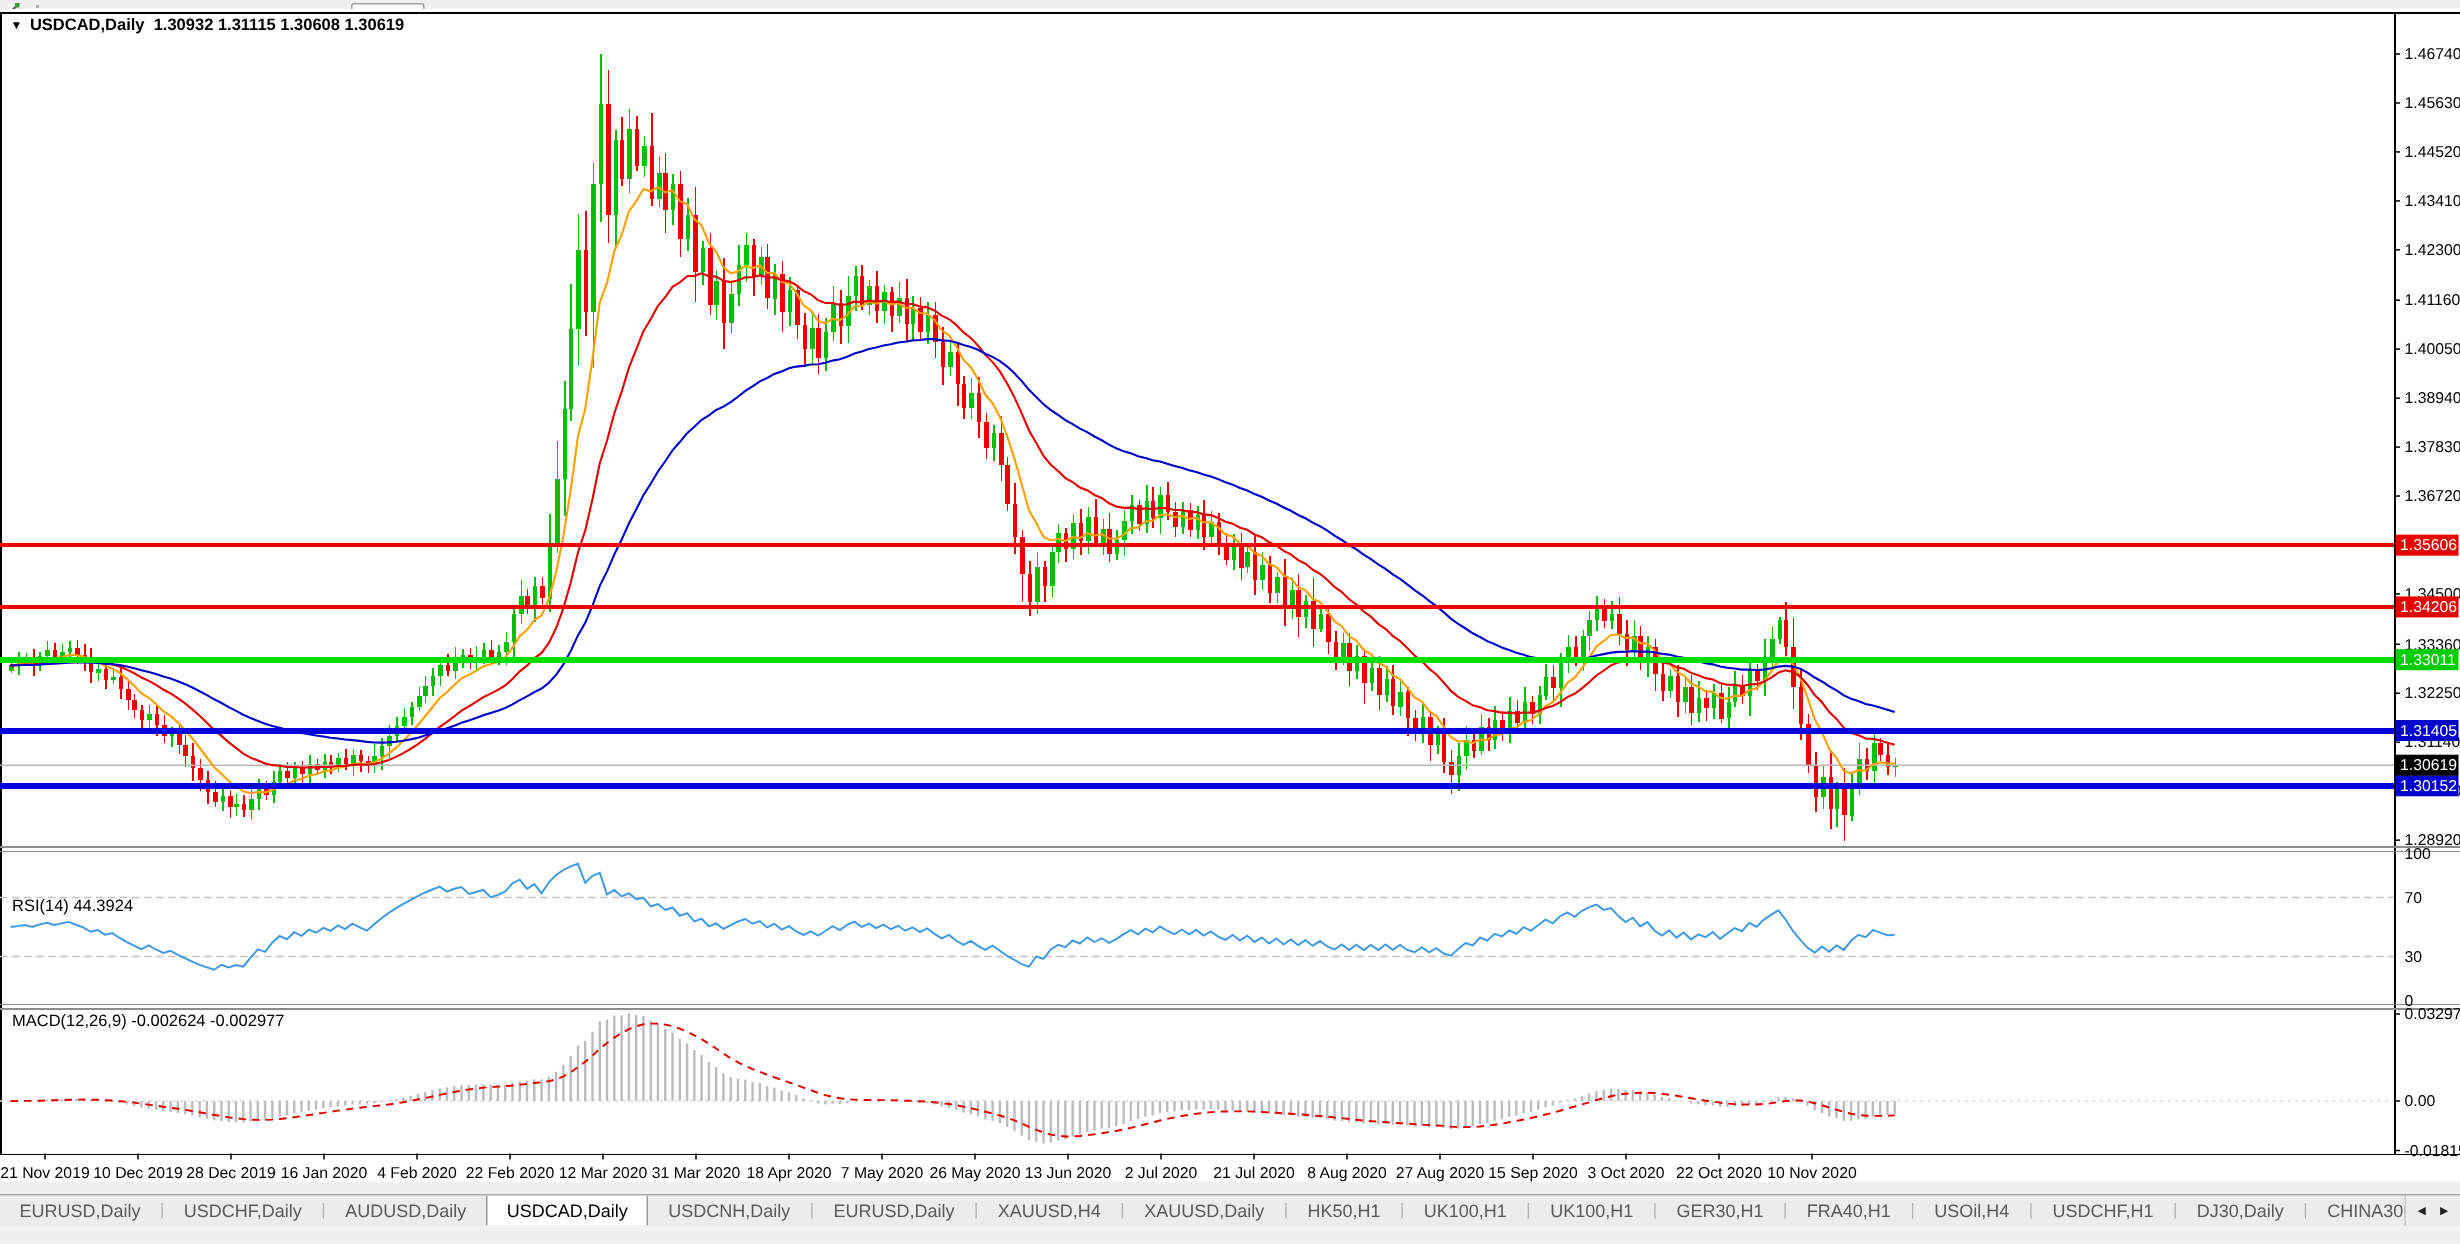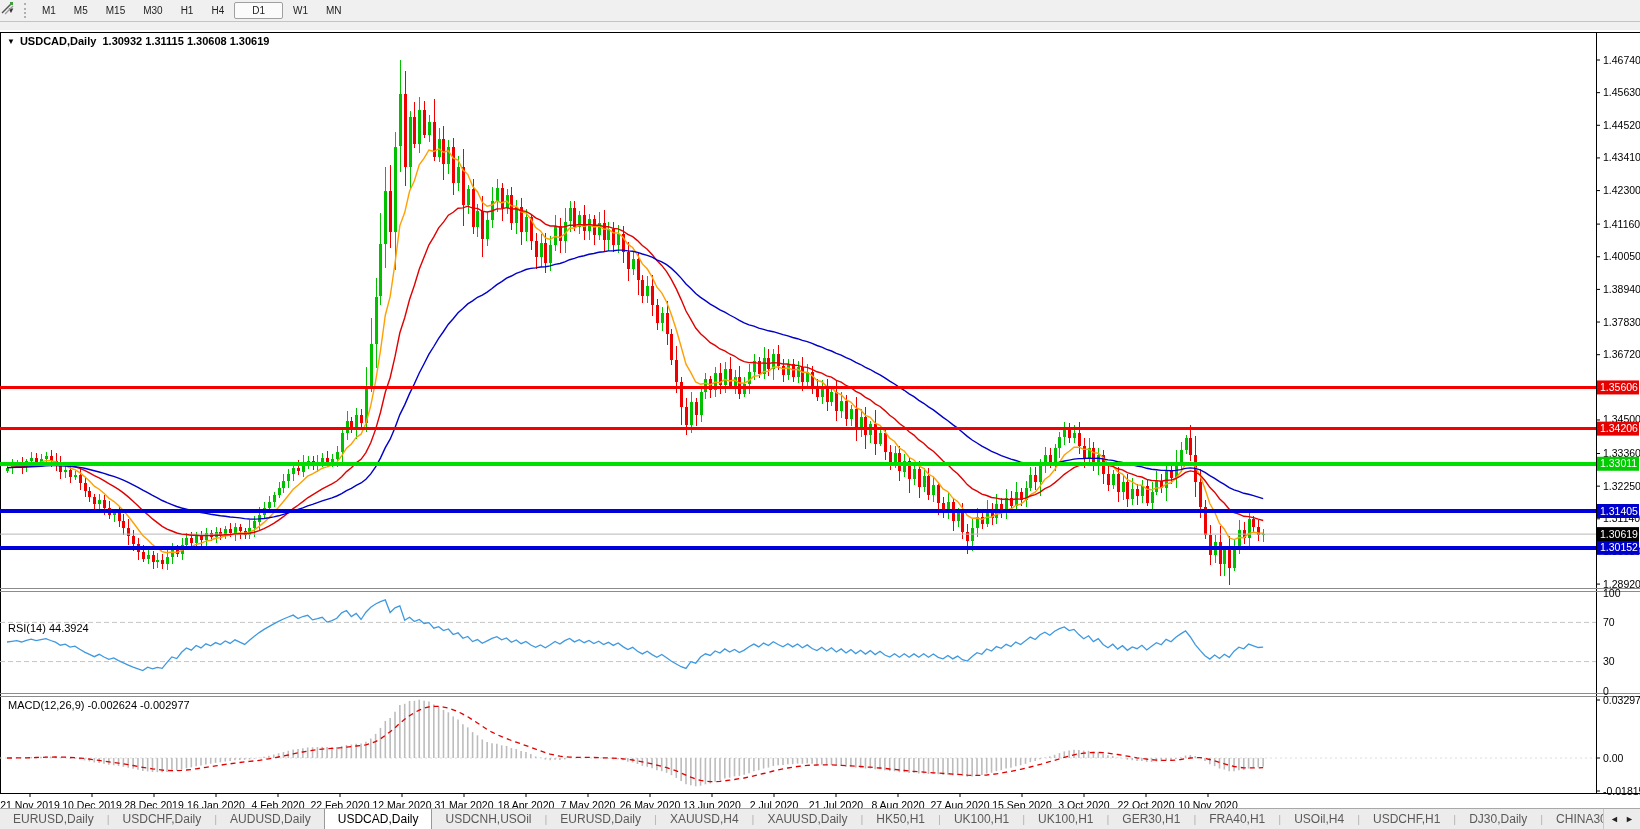--- a/index.html
+++ b/index.html
@@ -6,29 +6,29 @@
             font-family:"Liberation Sans",sans-serif;-webkit-font-smoothing:none;}
   
   .toolbar{position:absolute;top:0;left:0;width:1640px;height:21px;background:#f0f0f0;
            border-bottom:1px solid #c4c4c4;display:flex;align-items:center;}
   .tool-group{display:flex;align-items:center;padding:0 4px;}
   .tool-caret{font-size:8px;color:#333;margin-left:3px;}
   .grip{height:15px;border-left:2px dotted #b0b0b0;margin:0 7px 0 5px;}
   .tfbtn{padding:2px 8px;font-size:10px;color:#222;margin:0 1px;line-height:13px;cursor:default;}
   .tfbtn.active{background:#fbfbfb;border:1px solid #a0a0a0;border-radius:2px;padding:1px 17px;}
   
-  .chartwrap{position:absolute;top:30px;left:0;width:1640px;height:782px;background:#1d4ed8;}
+  .chartwrap{position:absolute;top:6px;left:0;width:1640px;height:782px;background:#1d4ed8;}
   .overlay-label{position:absolute;font-size:11px;color:#000;white-space:nowrap;z-index:5;}
   #chart-title{top:5px;left:7px;font-weight:bold;}
   #chart-title .tri{font-size:8px;position:relative;top:-1px;margin-right:5px;}
   #rsi-label{top:564px;left:8px;margin-top:28px;}
   #macd-label{top:669px;left:8px;}
   svg{position:absolute;top:0;left:0;}
   
-  .tabbar{position:absolute;bottom:0;left:0;width:1640px;height:21px;background:#ececec;
+  .tabbar{position:absolute;bottom:12px;left:0;width:1640px;height:21px;background:#ececec;
           border-top:1px solid #a8a8a8;display:flex;box-sizing:border-box;}
   .tabs-strip{display:flex;flex:1;overflow:hidden;align-items:stretch;}
   .tab{display:flex;align-items:center;padding:0 13px;font-size:12px;color:#5a5a5a;
        white-space:nowrap;cursor:default;}
   .tab.active{background:#fff;color:#000;border-left:1px solid #999;border-right:1px solid #999;}
   .tabsep{align-self:center;color:#b4b4b4;font-size:11px;}
   .tab-arrows{flex:0 0 36px;display:flex;align-items:center;justify-content:space-evenly;
               border-left:1px solid #c8c8c8;color:#222;font-size:9px;}
 </style>
 </head>
@@ -985,21 +985,21 @@
 </div>
 
 <div class="tabbar">
   <div class="tabs-strip" id="tabs-strip">
       <div class="tab">EURUSD,Daily</div>
       <span class="tabsep">|</span>
       <div class="tab">USDCHF,Daily</div>
       <span class="tabsep">|</span>
       <div class="tab">AUDUSD,Daily</div>
       <div class="tab active">USDCAD,Daily</div>
-      <div class="tab">USDCNH,USOil</div>
+      <div class="tab">USDCNH,Daily</div>
       <span class="tabsep">|</span>
       <div class="tab">EURUSD,Daily</div>
       <span class="tabsep">|</span>
       <div class="tab">XAUUSD,H4</div>
       <span class="tabsep">|</span>
       <div class="tab">XAUUSD,Daily</div>
       <span class="tabsep">|</span>
       <div class="tab">HK50,H1</div>
       <span class="tabsep">|</span>
       <div class="tab">UK100,H1</div>

